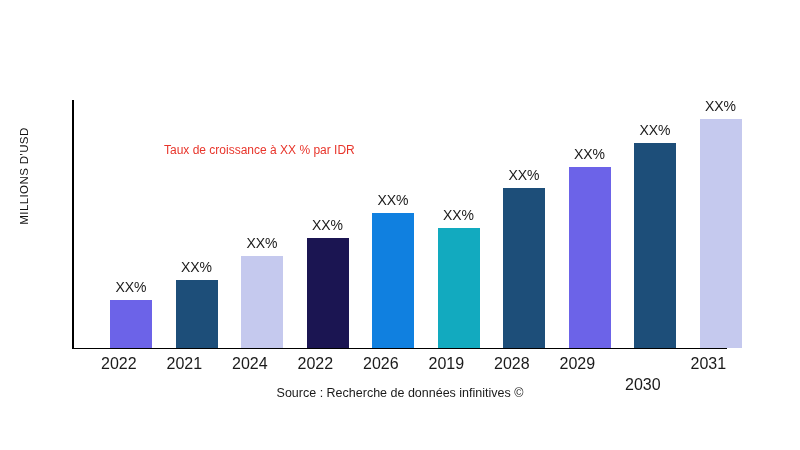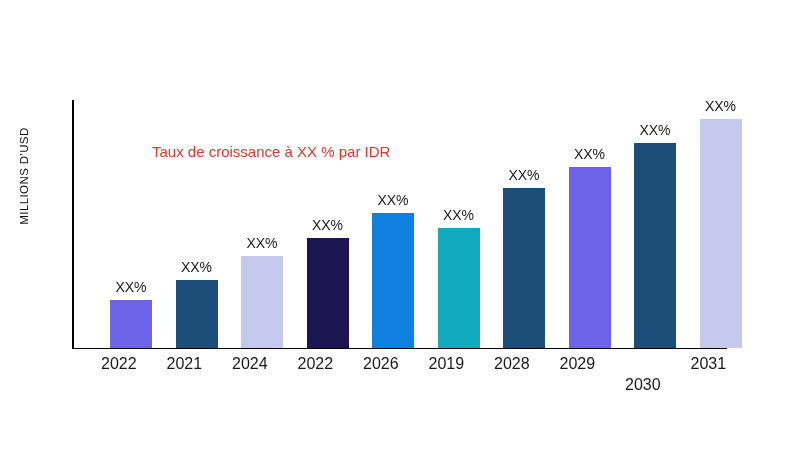--- a/index.html
+++ b/index.html
@@ -51,23 +51,23 @@
   #axis-x-line {
     position: absolute;
     left: 72px;
     top: 347.5px;
     width: 655px;
     height: 1.5px;
     background: #000000;
   }
   #growth-note {
     position: absolute;
-    left: 152px;
+    left: 164px;
     top: 143px;
-    font-size: 15px;
+    font-size: 12px;
     color: #E8352B;
     white-space: nowrap;
     text-align: center;
   }
   .bar {
     position: absolute;
     bottom: 102px;
   }
   .bar-value {
     position: absolute;
@@ -148,14 +148,15 @@
       <div class="tick-label" style="left: 232px; width: 60px;">2024</div>
       <div class="tick-label" style="left: 297.5px; width: 60px;">2022</div>
       <div class="tick-label" style="left: 363px; width: 60px;">2026</div>
       <div class="tick-label" style="left: 428.5px; width: 60px;">2019</div>
       <div class="tick-label" style="left: 494px; width: 60px;">2028</div>
       <div class="tick-label" style="left: 559.5px; width: 60px;">2029</div>
       <div class="tick-label" style="left: 625px; width: 60px; margin-top: 21px;">2030</div>
       <div class="tick-label" style="left: 690.5px; width: 60px;">2031</div>
     </div>
 
+  <div id="source-note">Source : Recherche de données infinitives ©</div>
 
 </div>
 
 </body></html>

